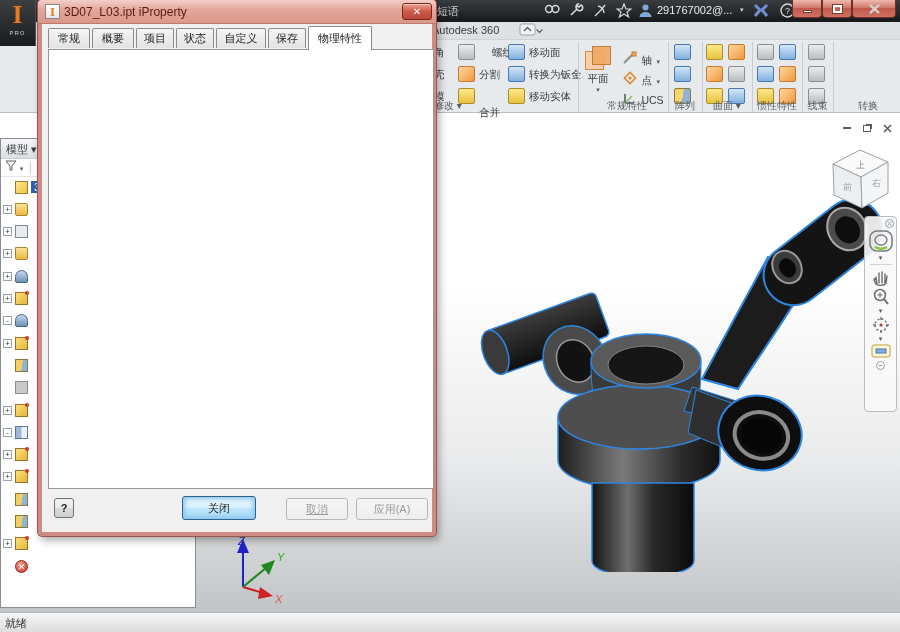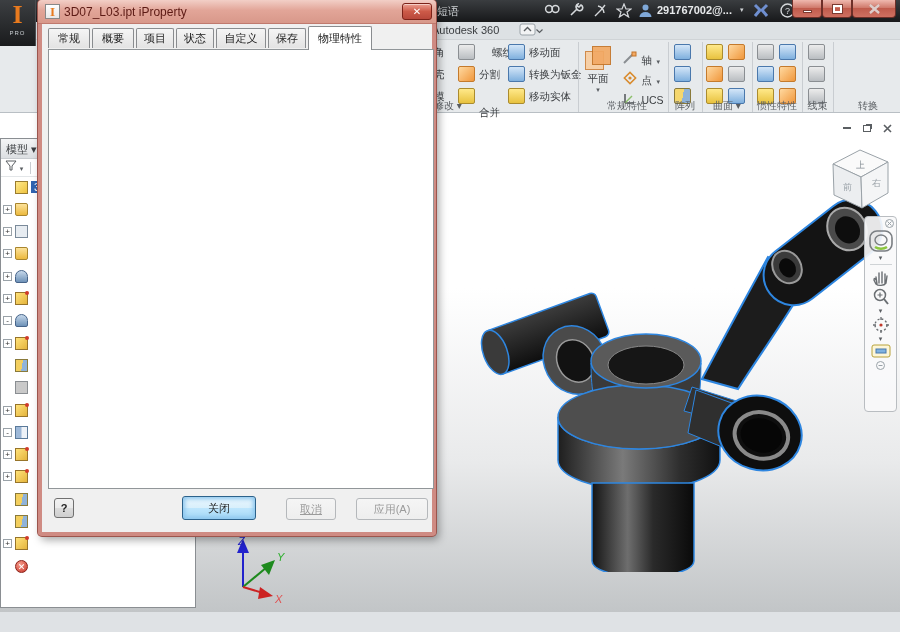--- a/index.html
+++ b/index.html
@@ -5,21 +5,21 @@
   html,body{margin:0;padding:0;}
   *{box-sizing:border-box;}
   body{font-family:"Liberation Sans","DejaVu Sans",sans-serif;}
   #screen{position:relative;width:900px;height:632px;overflow:hidden;background:#dfe2e5;}
   .abs{position:absolute;}
 
   
   #titlebar{left:0;top:0;width:900px;height:22px;background:linear-gradient(#3a3d40,#17181a);z-index:5;}
   #titlebar .frag{color:#cfd2d5;font-size:11px;}
   .tbicon{display:inline-block;vertical-align:middle;}
-  #userid{color:#e8eaec;font-size:11px;font-weight:bold;}
+  #userid{color:#e8eaec;font-size:11px;}
   .winbtns{display:flex;}
   .wbtn{width:30px;height:18px;border:1px solid #6e2f28;border-top:none;border-radius:0 0 4px 4px;
         background:linear-gradient(#efb9af,#d07a6c 45%,#bf5a4b 46%,#cf7061);display:flex;align-items:center;justify-content:center;}
   .wbtn.close{width:44px;}
   
   #ribbon{left:0;top:22px;width:900px;height:91px;background:#e7eaec;border-bottom:1px solid #b9bfc4;z-index:5;}
   #ribbontabs{position:absolute;left:0;top:0;width:900px;height:18px;background:#dde1e4;border-bottom:1px solid #cfd3d6;}
   .rtab{position:absolute;top:2px;font-size:11px;color:#3a3d40;}
   .rlabel{position:absolute;top:77px;font-size:10px;color:#5a5e62;white-space:nowrap;}
   .rsep{position:absolute;top:20px;height:70px;width:1px;background:#c9cdd1;}
@@ -609,17 +609,20 @@
     <span class="lbl" style="left:52px;top:388px;">相对于主轴转角</span>
     <span class="lbl" style="left:22px;top:406px;">Rx</span>
     <div class="tb" style="left:42px;top:402px;width:86px;">-29.46 deg (相</div>
     <span class="lbl" style="left:144px;top:406px;">Ry</span>
     <div class="tb" style="left:164px;top:402px;width:86px;">-0.00 deg (相</div>
     <span class="lbl" style="left:266px;top:406px;">Rz</span>
     <div class="tb" style="left:284px;top:402px;width:86px;">-0.00 deg (相</div>
 
     <div class="btn" style="left:12px;top:498px;width:20px;height:20px;line-height:18px;font-weight:bold;">?</div>
     <div class="btn primary" style="left:140px;top:496px;width:74px;height:24px;line-height:22px;">关闭</div>
-    <div class="btn disabled" style="left:244px;top:498px;width:50px;height:22px;line-height:20px;text-decoration:underline;">取消</div>
+    <div class="btn disabled" style="left:244px;top:498px;width:62px;height:22px;line-height:20px;text-decoration:underline;">取消</div>
     <div class="btn disabled" style="left:314px;top:498px;width:72px;height:22px;line-height:20px;">应用(A)</div>
   </div>
 
+  <div id="statusbar" class="abs">
+    <span>就绪</span>
+  </div>
 </div>
 
 </body></html>

